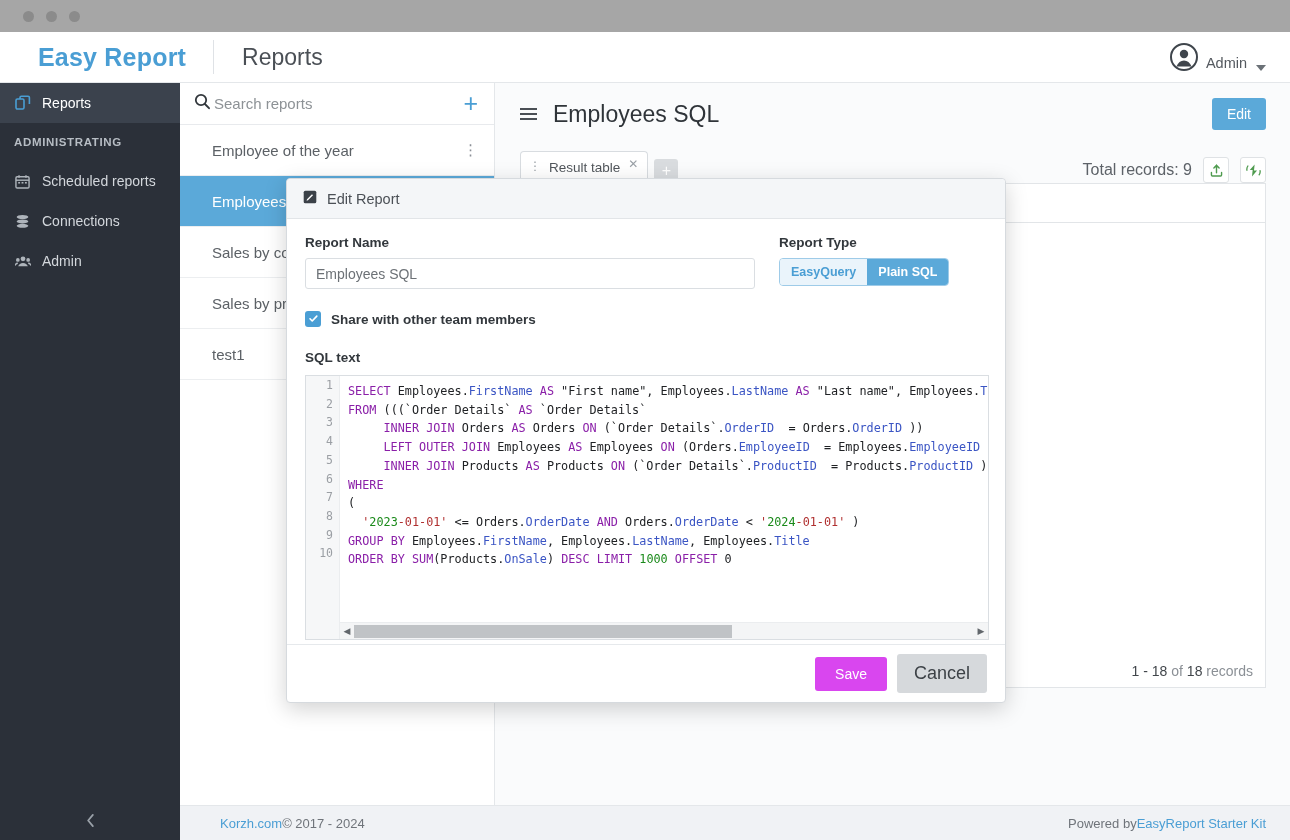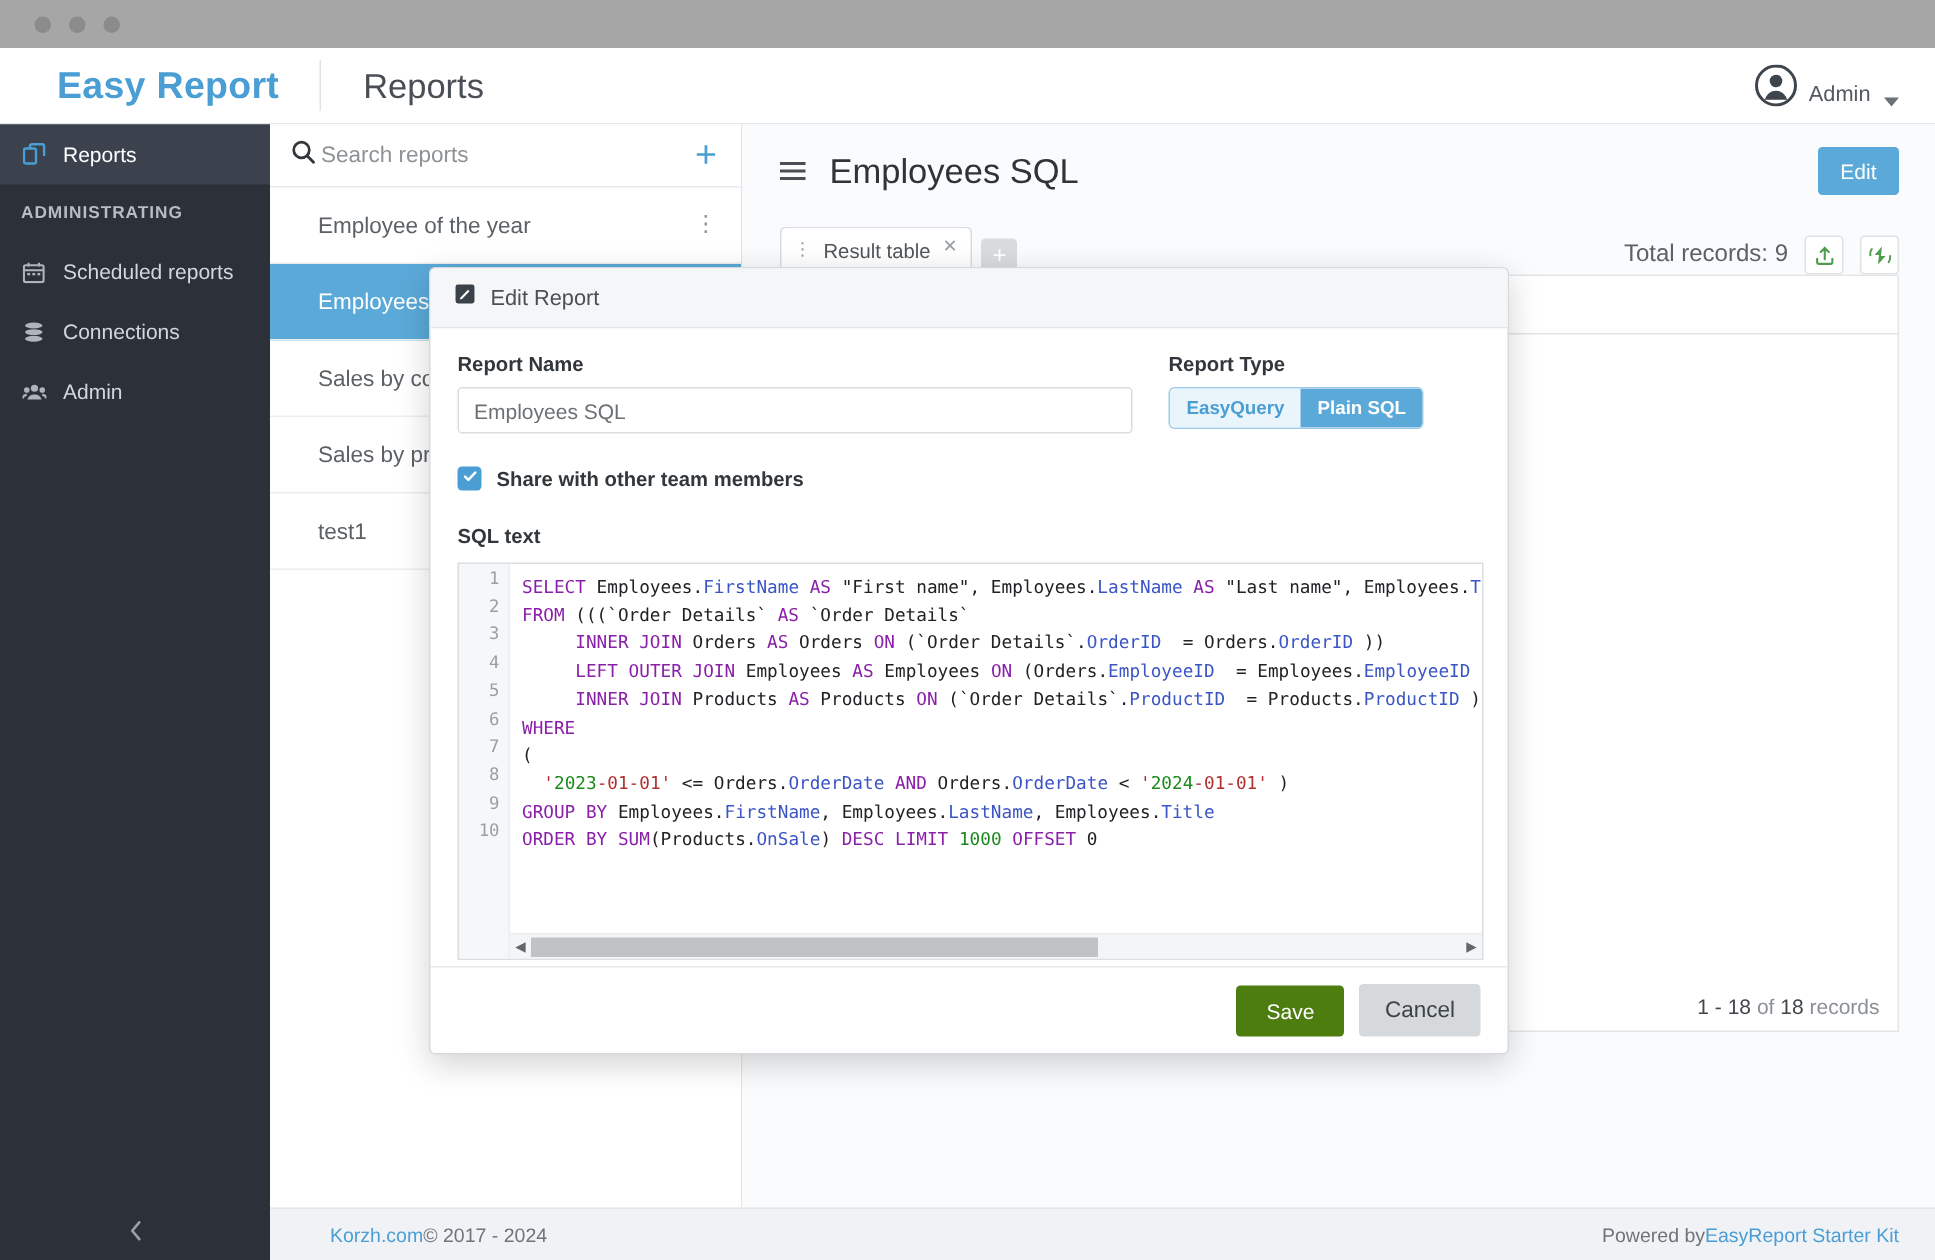--- a/index.html
+++ b/index.html
@@ -192,26 +192,26 @@
   .hs-arrow { width: 14px; text-align: center; color: #62676c; font-size: 9px; }
   .hs-track { flex: 1; height: 13px; position: relative; }
   .hs-thumb { position: absolute; left: 0; top: 0; width: 61%; height: 13px; background: #c0c3c6; }
 
   .modal-foot {
     position: absolute; left: 0; bottom: 0; width: 100%; height: 58px;
     border-top: 1px solid #e6e9ec; display: flex; align-items: center;
     justify-content: flex-end; padding-right: 18px; gap: 10px;
   }
   .btn-save {
-    background: #4d7c0f; color: #fff; border: none; border-radius: 3px;
+    background: #d946ef; color: #fff; border: none; border-radius: 3px;
     padding: 9px 20px; font-size: 14px; cursor: pointer; font-family: "Liberation Sans", sans-serif;
   }
   .btn-cancel {
     background: #d6d9dc; color: #3d4247; border: none; border-radius: 3px;
-    padding: 9px 17px; font-size: 15px; cursor: pointer; font-family: "Liberation Sans", sans-serif;
+    padding: 9px 17px; font-size: 18px; cursor: pointer; font-family: "Liberation Sans", sans-serif;
   }
 </style>
 </head>
 <body>
 
 <div id="app">
 
   <div class="titlebar">
     <span class="dot d1"></span>
     <span class="dot d2"></span>

